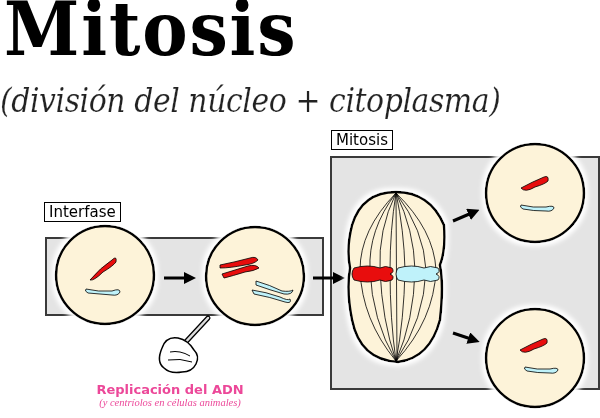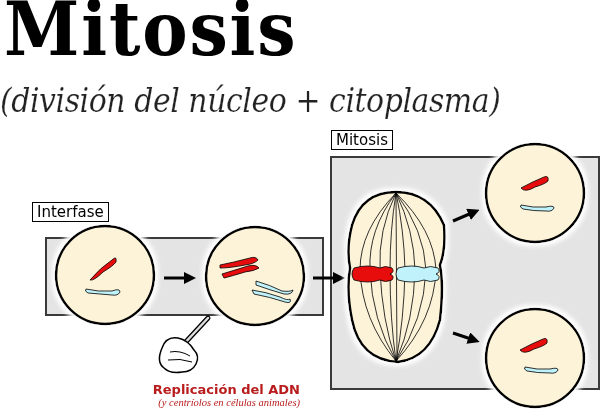--- a/index.html
+++ b/index.html
@@ -16,21 +16,21 @@
       font-size: 34px; color: #222; font-style: italic;
       transform: scaleX(0.88); transform-origin: left top;
       -webkit-text-stroke: 0.2px #fff; letter-spacing: -0.5px;
     }
     .label-box {
       position: absolute; border: 1.5px solid #000; background: #fff;
       font-family: "DejaVu Sans", sans-serif; font-size: 15px; line-height: 18px;
       padding: 0 4px; color: #000;
     }
     .caption {
-      position: absolute; text-align: right; color: #b91c1c;
+      position: absolute; text-align: center; color: #ec4899;
     }
     .caption .main { font-family: "DejaVu Sans", sans-serif; font-size: 13px; font-weight: bold; }
     .caption .sub { font-family: Liberation Serif, serif; font-size: 10.5px; font-style: italic; }
     svg.diagram { position: absolute; left: 0; top: 0; }
   </style>
 </head>
 <body>
 
 <div class="title">Mitosis</div>
 <div class="subtitle">(división del núcleo + citoplasma)</div>
@@ -108,19 +108,19 @@
 
   <g>
     <path d="M208,318 L182,346" stroke="#000" stroke-width="5" stroke-linecap="round"></path>
     <path d="M208,318 L182,346" stroke="#ddd" stroke-width="2.5" stroke-linecap="round"></path>
     <path d="M162,348 Q166,336 178,338 Q188,340 194,350 Q200,356 196,364 Q192,372 182,372 Q170,374 164,368 Q156,362 162,348 Z" fill="#fff" stroke="#000" stroke-width="1.5"></path>
     <path d="M170,352 Q180,350 190,356" stroke="#000" stroke-width="1" fill="none"></path>
     <path d="M168,360 Q180,358 192,362" stroke="#000" stroke-width="1" fill="none"></path>
   </g>
 </svg>
 
-<div class="label-box" style="left:32px; top:202px;">Interfase</div>
+<div class="label-box" style="left:44px; top:202px;">Interfase</div>
 <div class="label-box" style="left:331px; top:130px;">Mitosis</div>
 
 <div class="caption" style="left:40px; top:382px; width:260px;">
   <div class="main">Replicación del ADN</div>
   <div class="sub">(y centríolos en células animales)</div>
 </div>
 
 </body></html>

